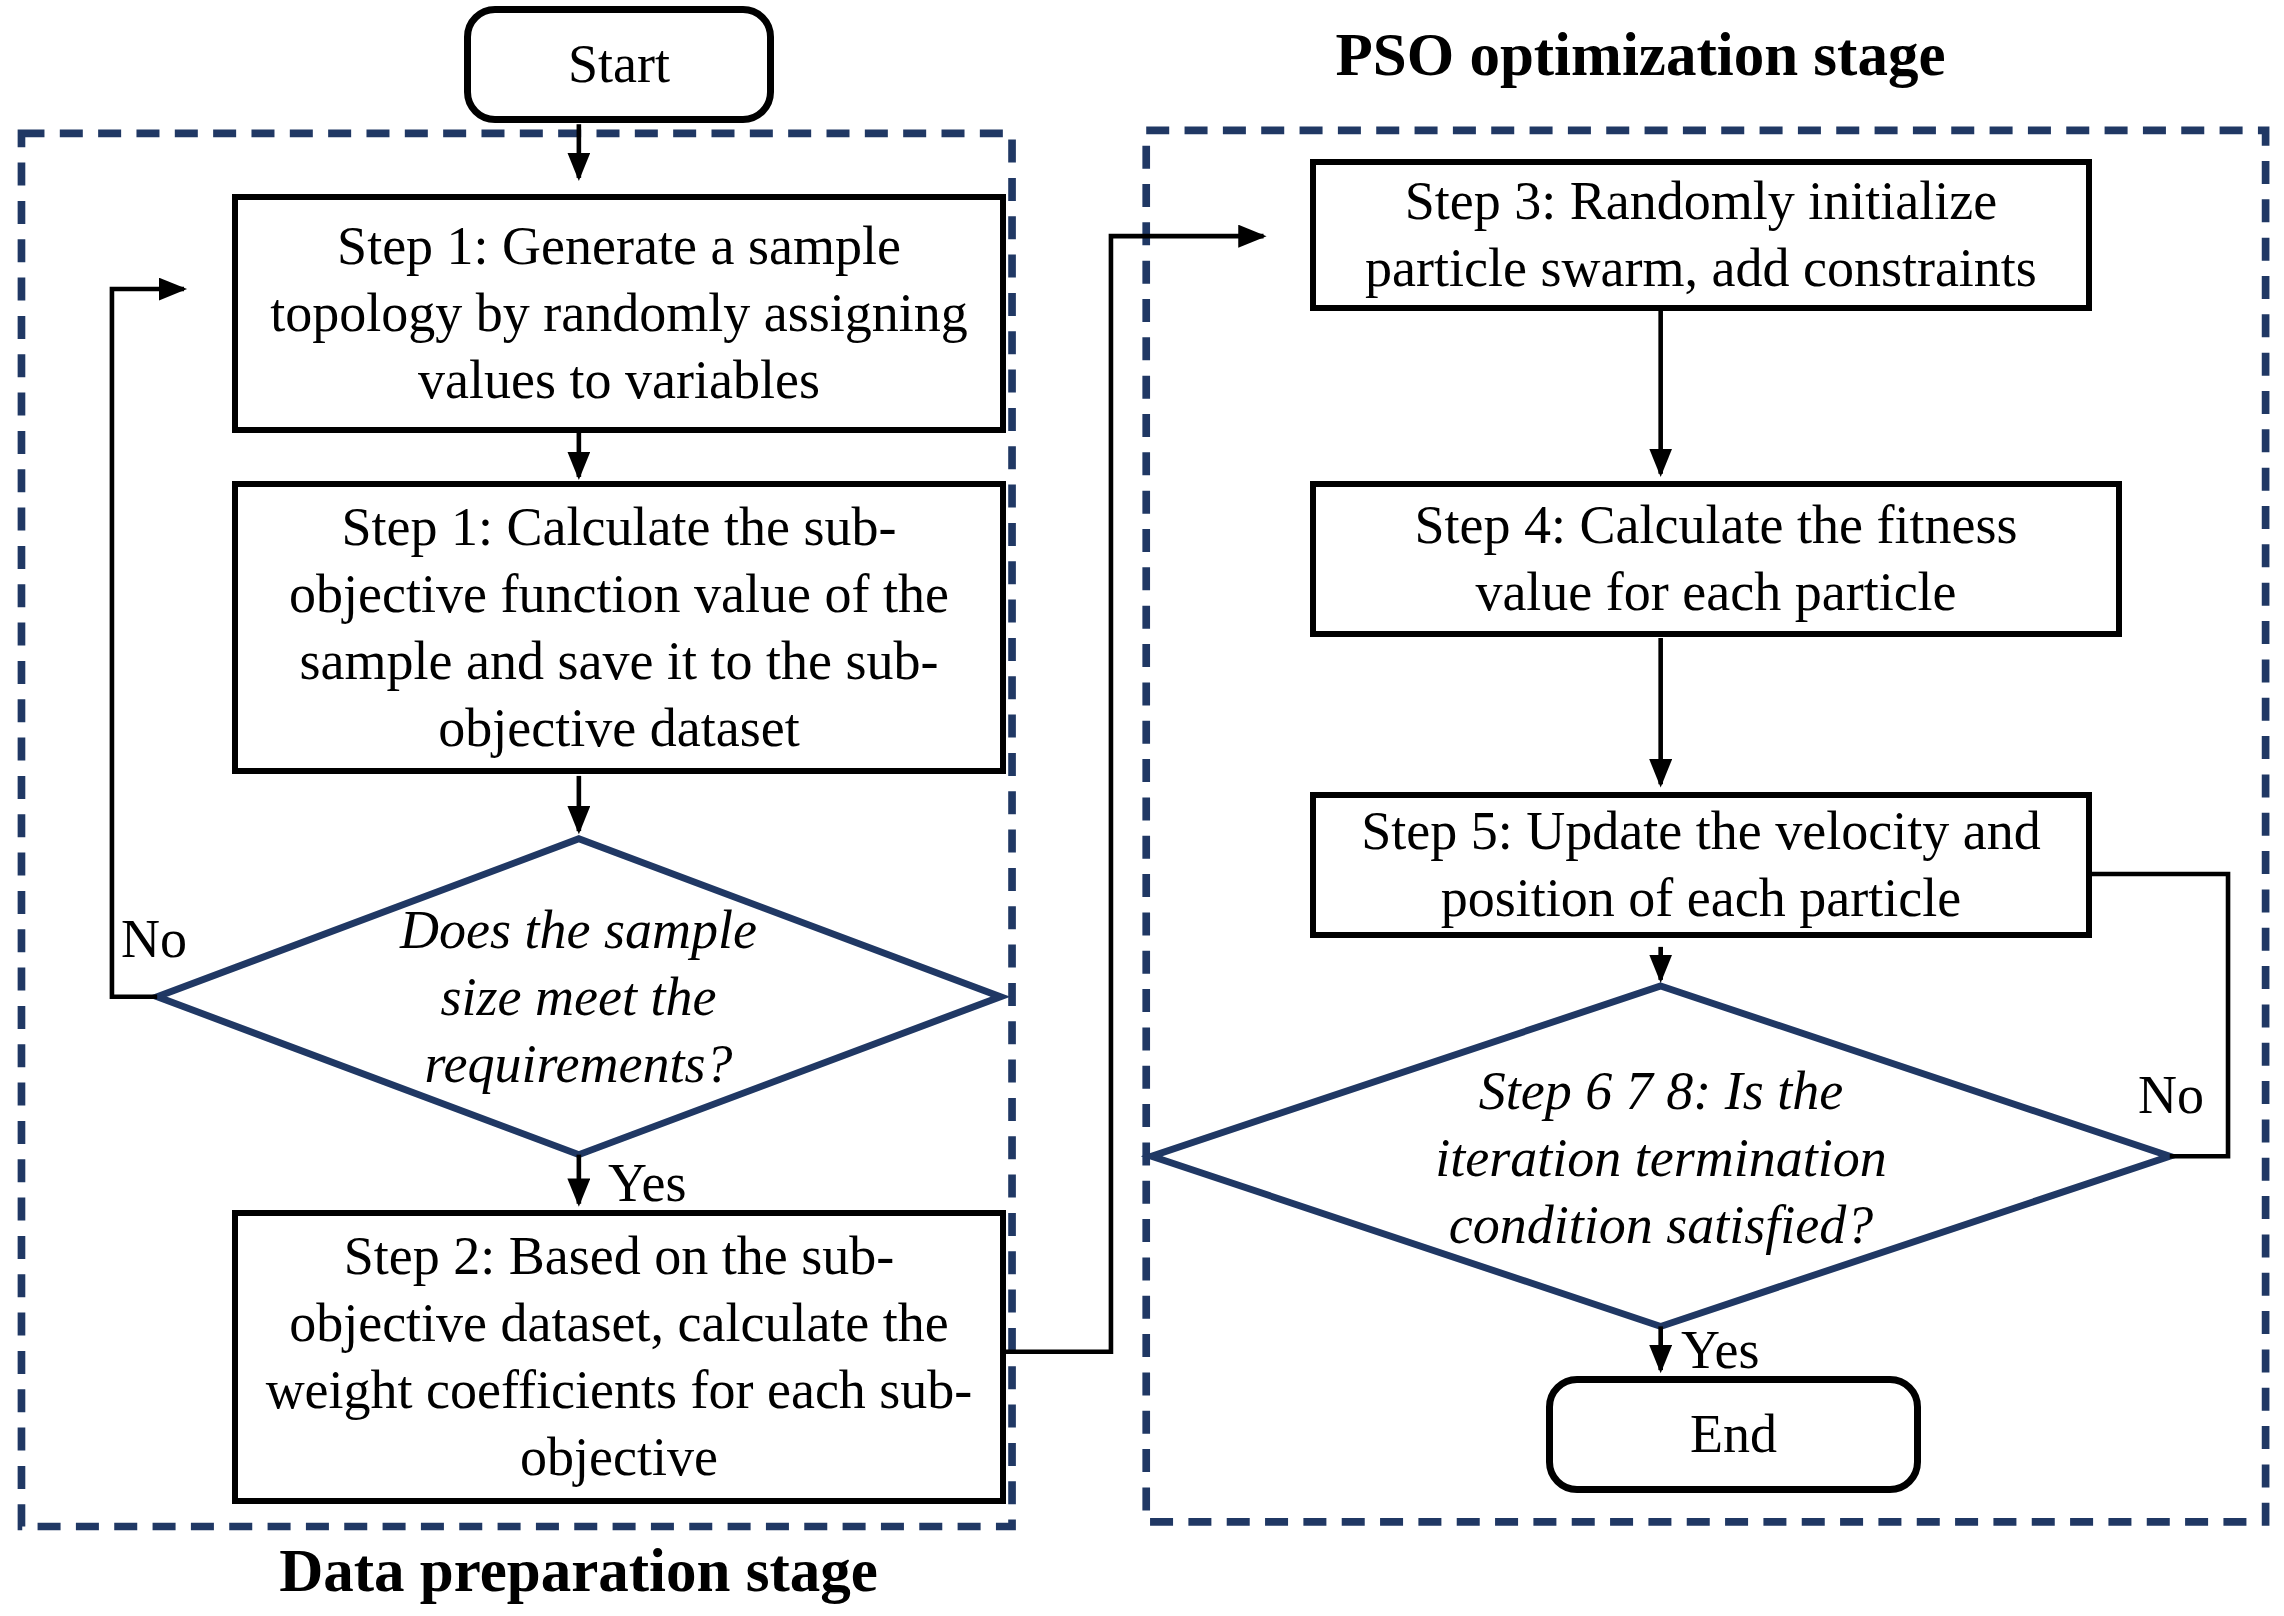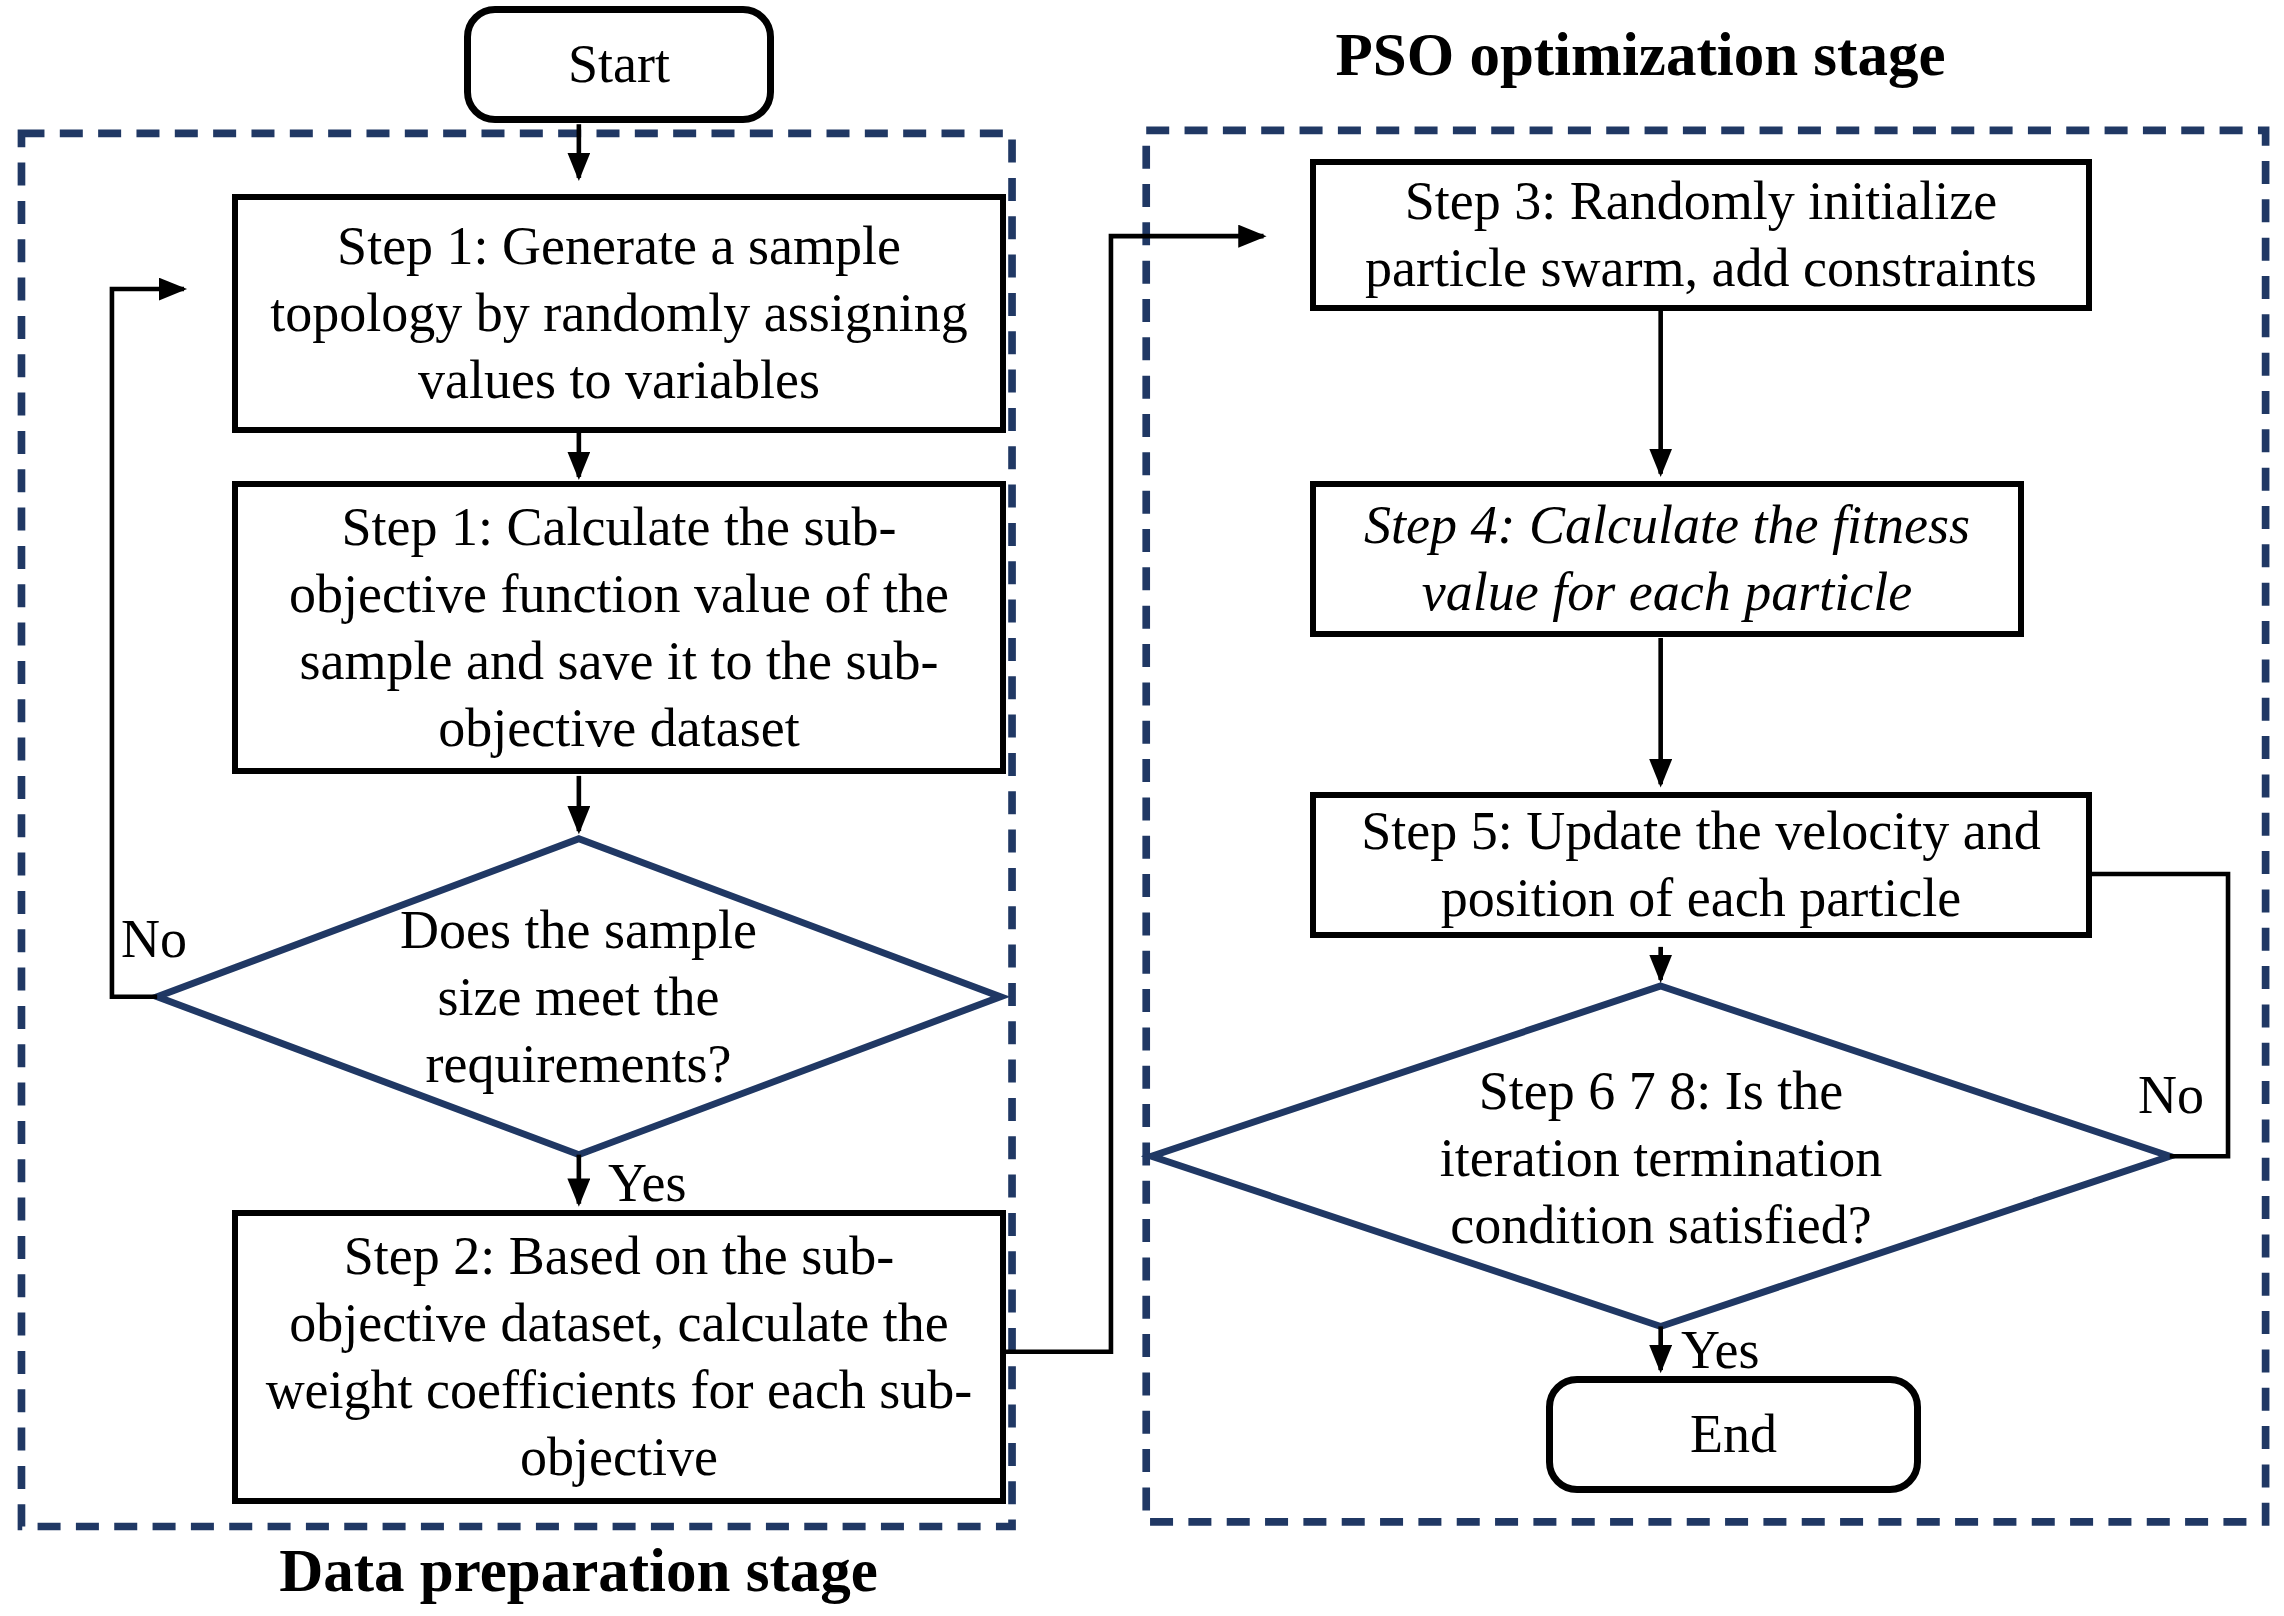--- a/index.html
+++ b/index.html
@@ -4,21 +4,21 @@
 <style>
   html,body{margin:0;padding:0;background:#ffffff;}
   #canvas{position:relative;width:2284px;height:1617px;background:#ffffff;overflow:hidden;
           font-family:"Liberation Serif", serif;color:#000;}
   #lines{position:absolute;left:0;top:0;width:2284px;height:1617px;}
   .box{position:absolute;box-sizing:border-box;border:6.1px solid #000;background:#fff;
        display:flex;align-items:center;justify-content:center;text-align:center;margin-left:40px;}
   .terminal{border-width:7px;border-radius:31px;}
   .txt{font-size:54px;line-height:67px;white-space:pre-line;}
   .dtext{position:absolute;display:flex;align-items:flex-end;justify-content:center;
-         text-align:center;background:transparent;}
+         text-align:center;background:transparent;font-style:italic;}
   .lbl{position:absolute;font-size:54px;line-height:57px;}
   .caption{position:absolute;font-size:61px;font-weight:700;text-align:center;line-height:71px;}
 </style>
 </head>
 <body>
 
 <div id="canvas">
 
   <svg id="lines" viewBox="0 0 2979 2109" xmlns="http://www.w3.org/2000/svg">
     <defs>
@@ -81,21 +81,21 @@
 objective</span>
   </div>
 
   <div class="caption" style="left:222px;top:1535px;width:713px;">Data preparation stage</div>
 
   <div class="box" style="left:1270px;top:159px;width:782px;height:152px;">
     <span class="txt">Step 3: Randomly initialize
 particle swarm, add constraints</span>
   </div>
 
-  <div class="box" style="left:1270px;top:481px;width:714px;height:156px;font-style:italic;">
+  <div class="box" style="left:1270px;top:481px;width:812px;height:156px;">
     <span class="txt">Step 4: Calculate the fitness
 value for each particle</span>
   </div>
 
   <div class="box" style="left:1270px;top:792px;width:782px;height:146px;">
     <span class="txt">Step 5: Update the velocity and
 position of each particle</span>
   </div>
 
   <div class="dtext" style="left:1316px;top:1057px;width:690px;height:202px;">

